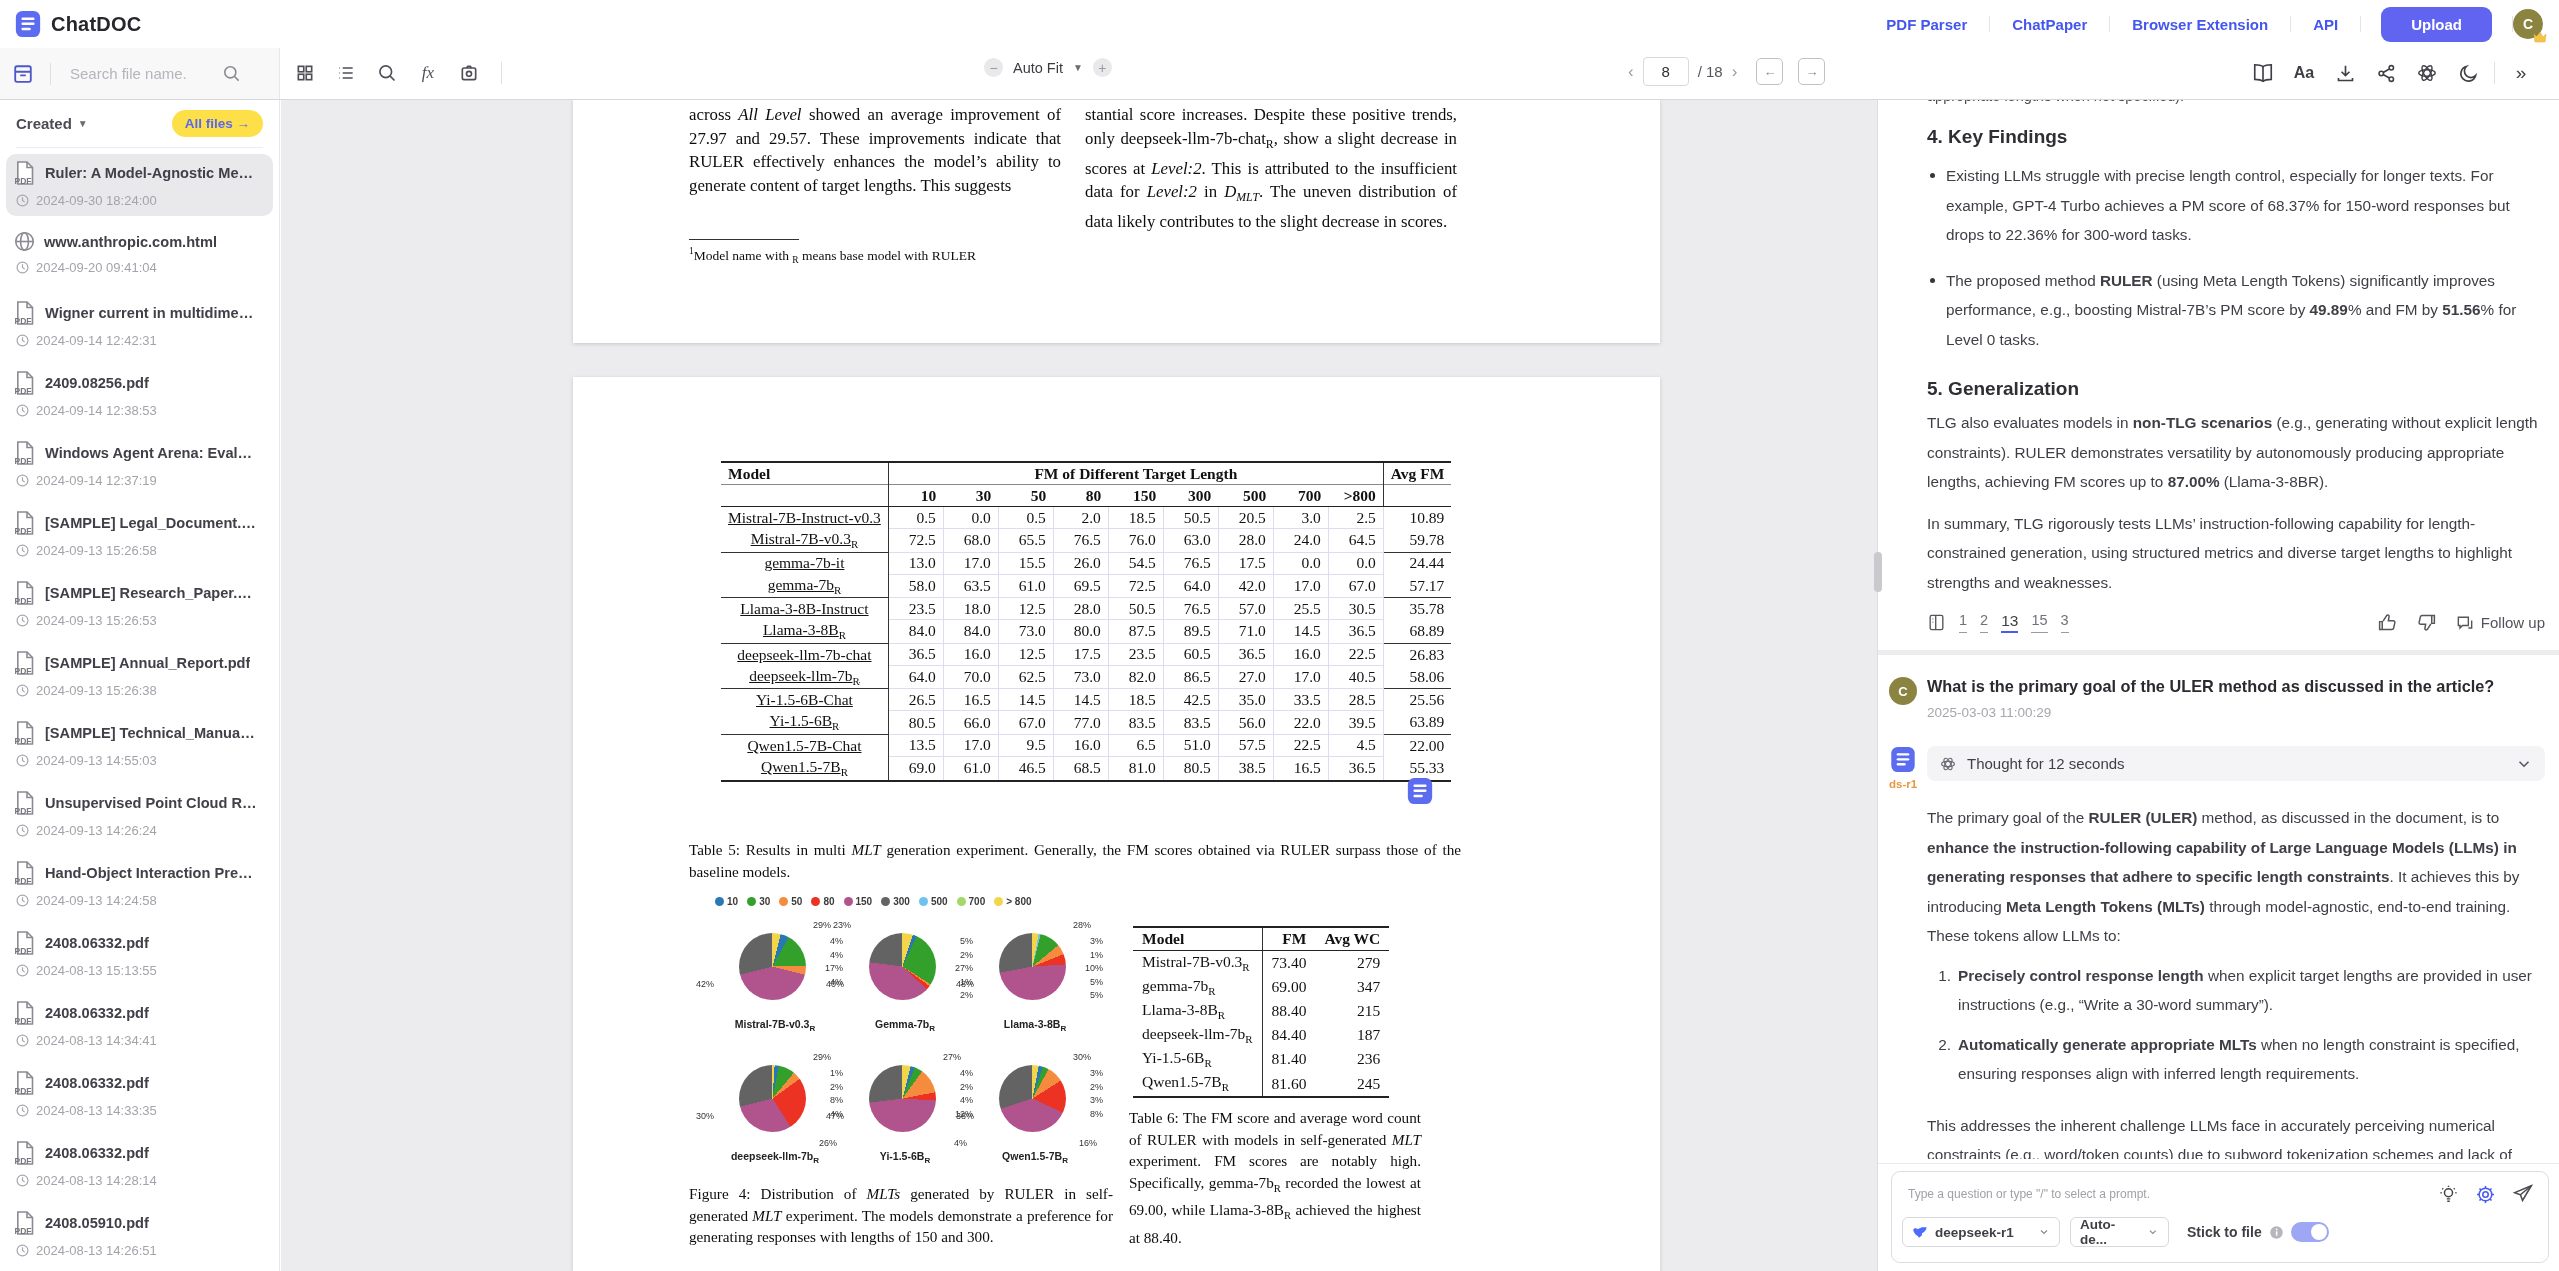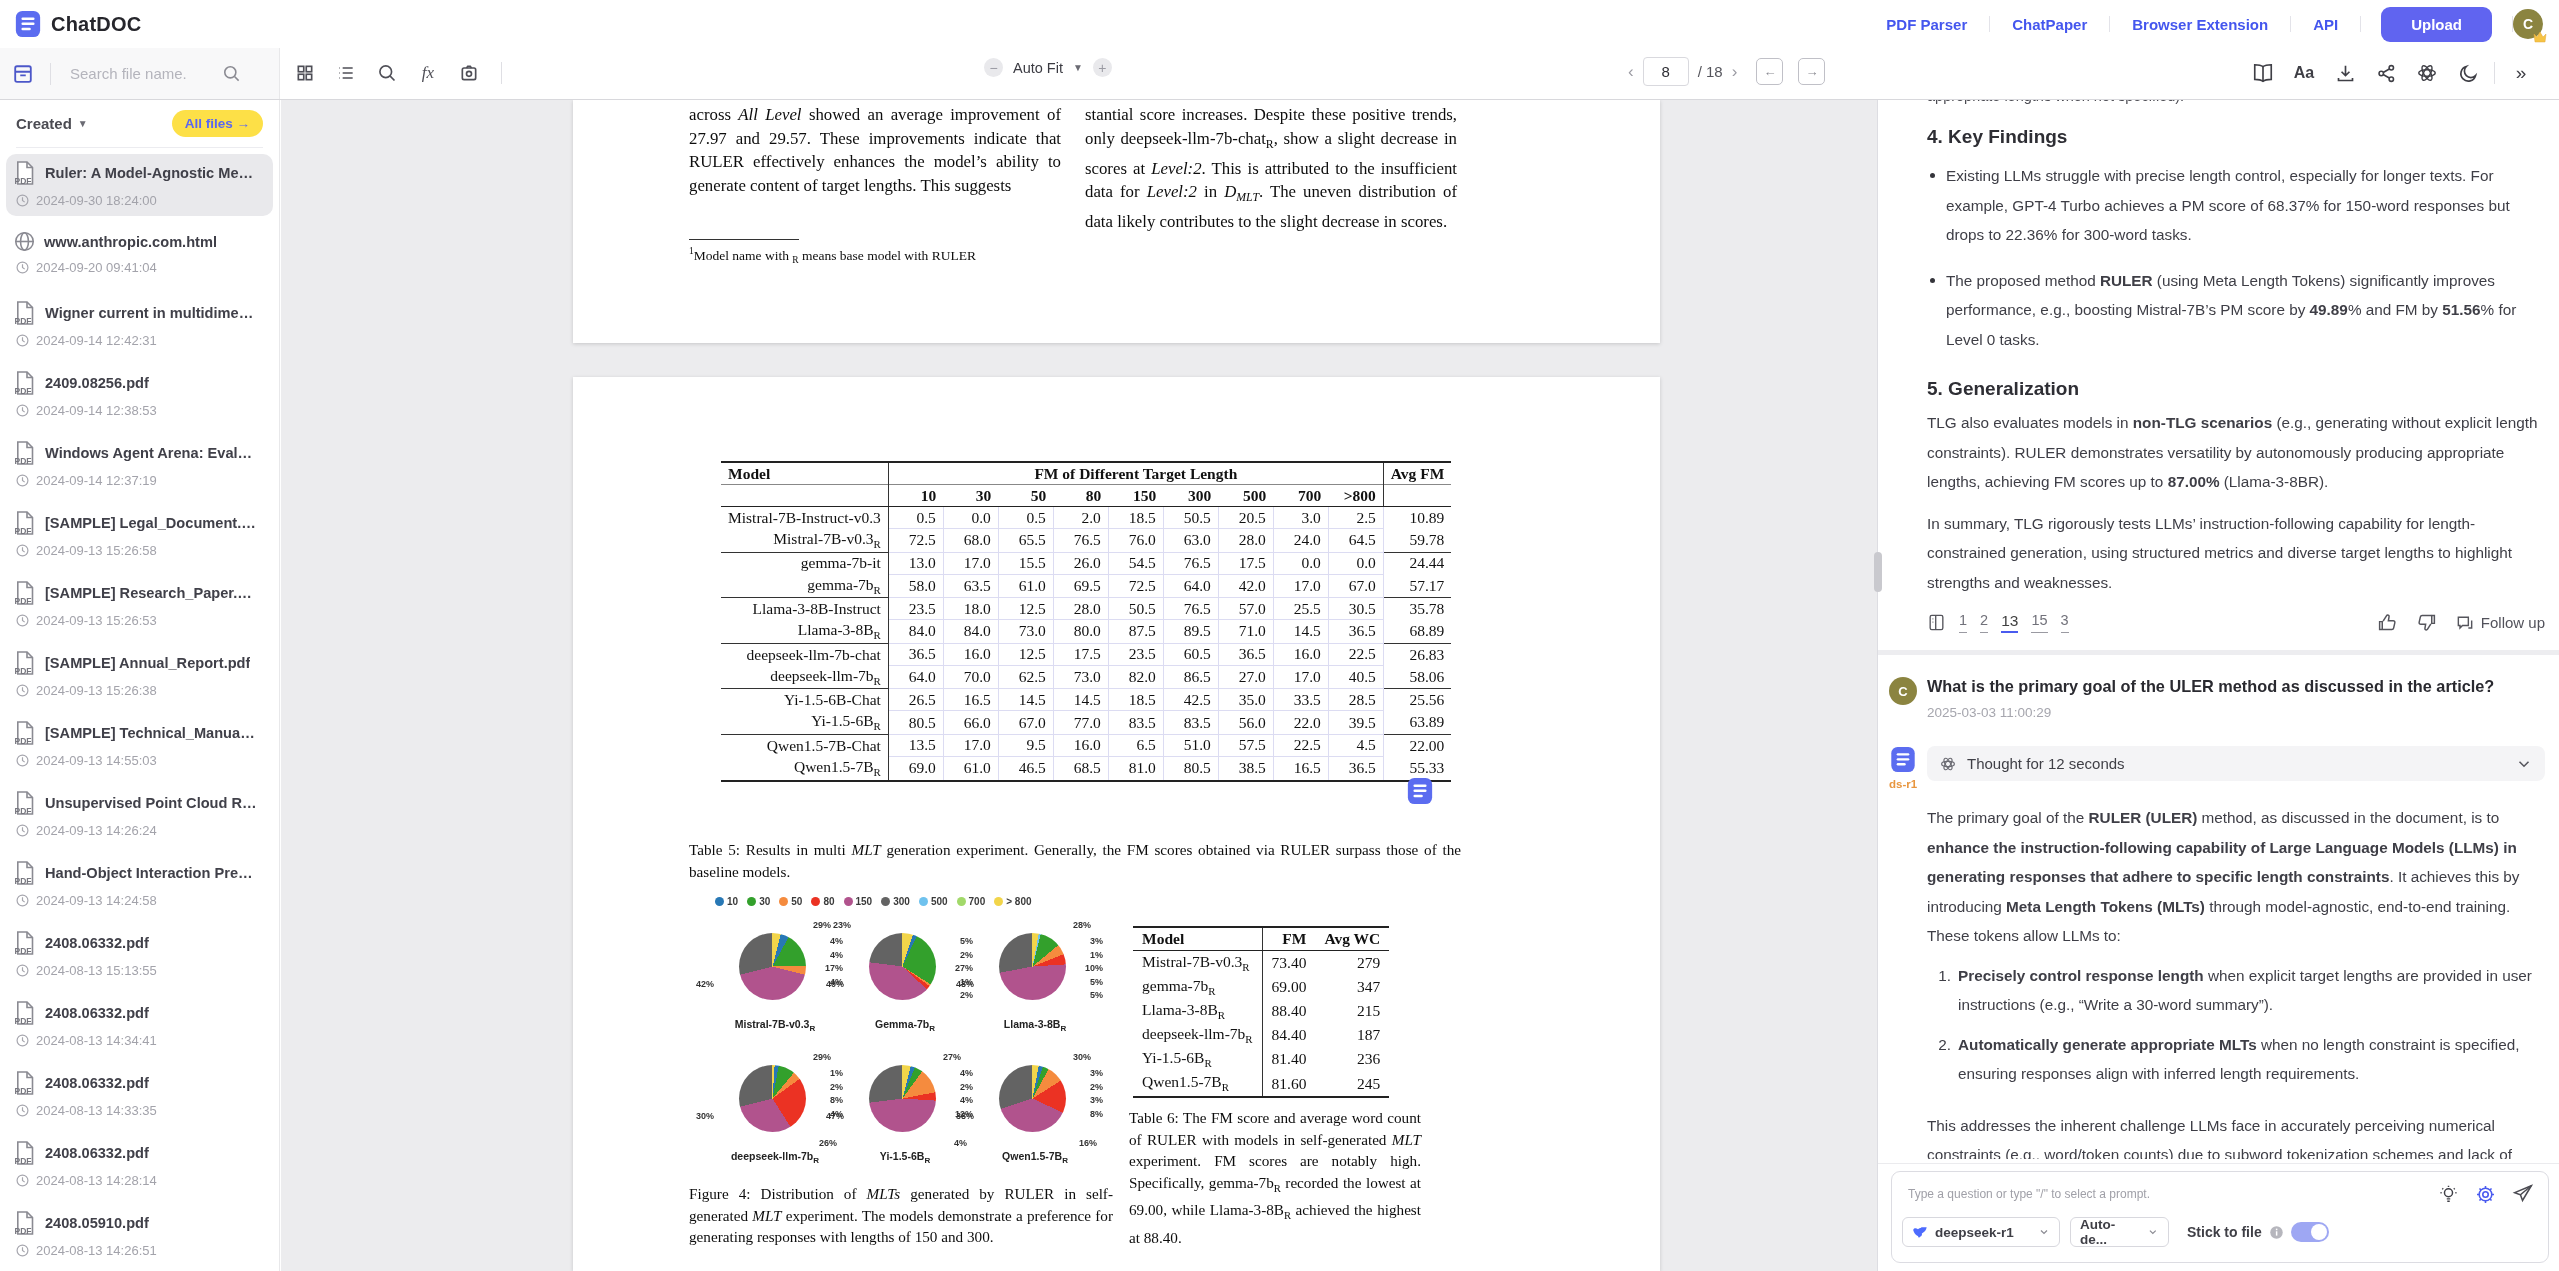--- a/index.html
+++ b/index.html
@@ -67,37 +67,37 @@
 
   
   .t5wrap{position:absolute;left:148px;top:84px;}
   table.paper{border-collapse:collapse;font-family:"Liberation Serif",serif;color:#111;}
   #table5{font-size:15.5px;border-top:2.5px solid #222;border-bottom:2.5px solid #222;}
   #table5 th,#table5 td{padding:1.5px 7px;white-space:nowrap;}
   #table5 thead .grp{border-left:1px solid #333;text-align:center;font-weight:700;}
   #table5 thead .avgh{border-left:1px solid #333;font-weight:700;}
   #table5 thead tr.lens th{border-top:1px solid #888;border-bottom:1.7px solid #222;text-align:right;font-weight:700;}
   #table5 thead tr.lens th.first{border-left:1px solid #333;}
-  #table5 td.model{border-right:1px solid #333;text-align:right;}
+  #table5 td.model{border-right:1px solid #333;text-align:center;text-decoration:underline;}
   #table5 td.num{border:1px solid #dcdcf2;border-right-color:#dcdcf2;text-align:right;min-width:40px;}
   #table5 td.avg{border-left:1px solid #333;text-align:right;}
   #table5 tr.gs td{border-top:1.7px solid #333;}
   .cap{position:absolute;font-size:15.2px;line-height:21.5px;text-align:justify;}
   .cap5{left:116px;top:462px;width:772px;}
   .capfig{left:116px;top:806px;width:424px;}
   .cap6{left:556px;top:730px;width:292px;}
 
   
   .legend{position:absolute;left:142px;top:519px;width:400px;display:flex;gap:9px;align-items:center;font-size:10px;color:#3a3a3a;font-weight:600;}
   .legend .li{display:flex;align-items:center;gap:3px;}
   .legend .dot{width:9px;height:9px;border-radius:50%;}
   .pies{position:absolute;left:138px;top:542px;display:grid;grid-template-columns:repeat(3,128px);grid-row-gap:4px;grid-column-gap:2px;}
   .pie-cell{position:relative;width:128px;height:128px;}
   .pie{position:absolute;left:28px;top:14px;width:67px;height:67px;border-radius:50%;}
-  .pl{position:absolute;font-size:9px;font-weight:700;color:#333;text-align:right;}
+  .pl{position:absolute;font-size:9px;font-weight:400;color:#333;text-align:right;}
   .pie-name{position:absolute;top:99px;width:100%;text-align:center;font-size:10.5px;color:#222;font-weight:600;}
   .pie-name .sb{font-size:8px;}
 
   
   .t6wrap{position:absolute;left:560px;top:549px;}
   #table6{font-size:15.5px;border-top:2.5px solid #222;border-bottom:2.5px solid #222;}
   #table6 th,#table6 td{padding:2px 9px;white-space:nowrap;}
   #table6 thead th{border-bottom:1.7px solid #222;font-weight:700;}
   #table6 td.model,#table6 th.model{border-right:1px solid #333;text-align:left;}
   #table6 td.r{text-align:right;}

